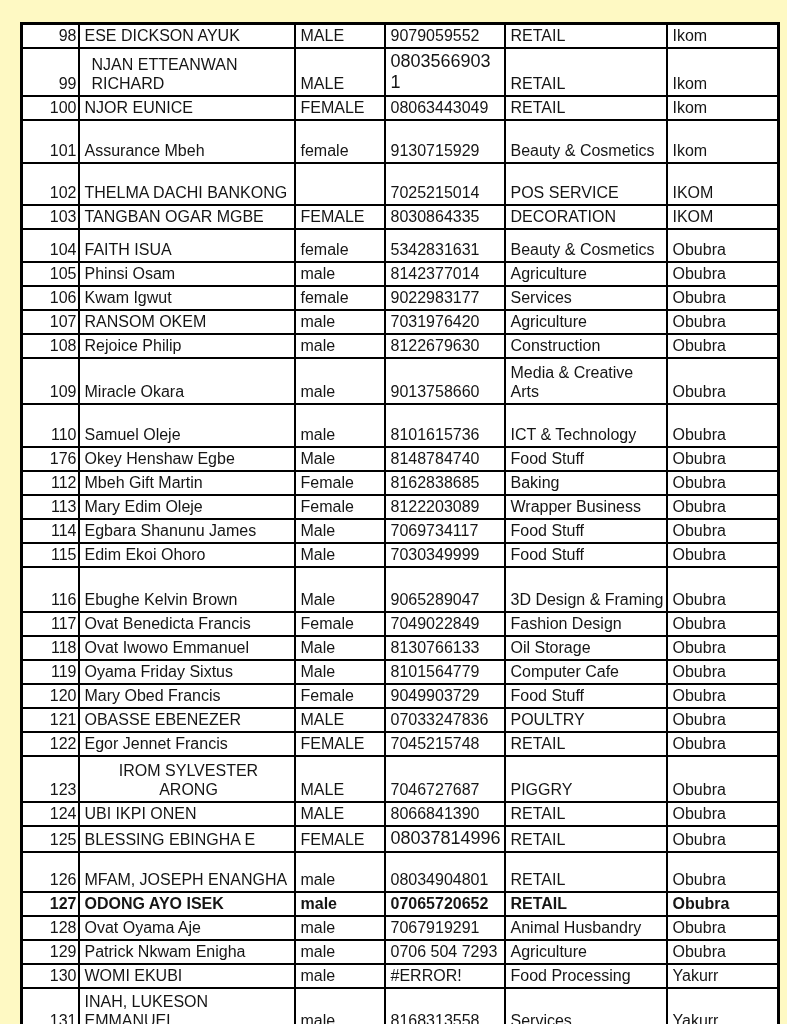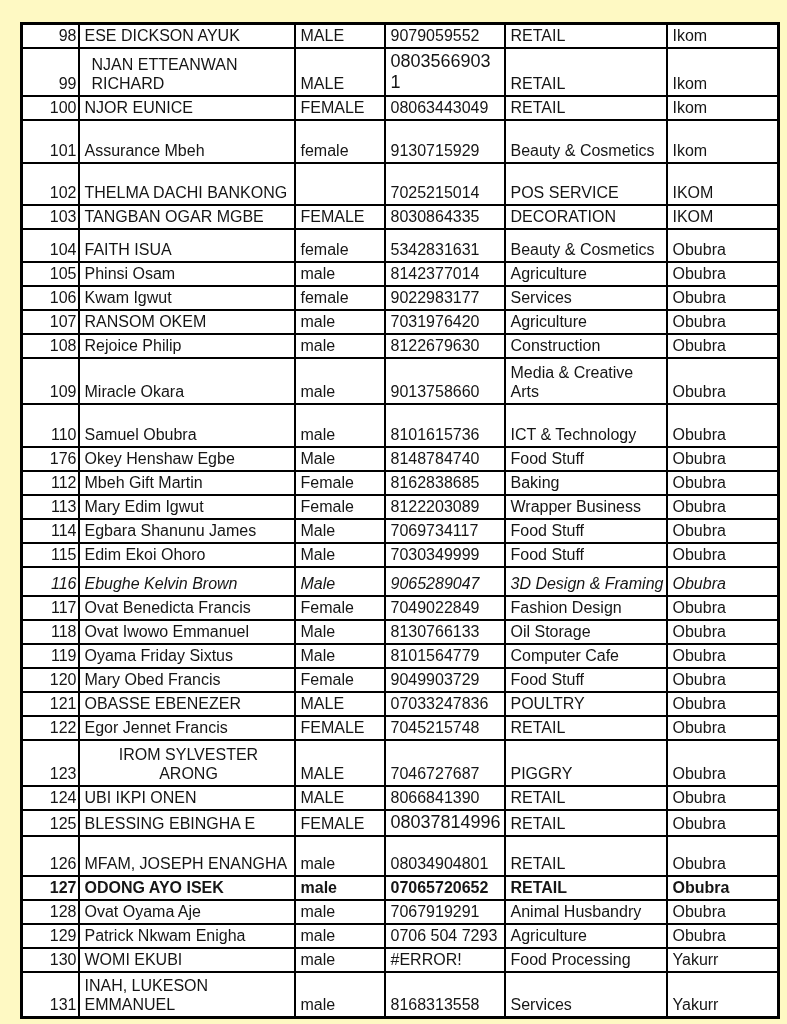--- a/index.html
+++ b/index.html
@@ -148,21 +148,21 @@
         <tr style="height: 46px;">
           <td class="col-sn">109</td>
           <td class="col-name">Miracle Okara</td>
           <td class="col-gender">male</td>
           <td class="col-phone">9013758660</td>
           <td class="col-business">Media &amp; Creative Arts</td>
           <td class="col-lga">Obubra</td>
         </tr>
         <tr style="height: 43px;">
           <td class="col-sn">110</td>
-          <td class="col-name">Samuel Obubra</td>
+          <td class="col-name">Samuel Oleje</td>
           <td class="col-gender">male</td>
           <td class="col-phone">8101615736</td>
           <td class="col-business">ICT &amp; Technology</td>
           <td class="col-lga">Obubra</td>
         </tr>
         <tr style="height: 22px;">
           <td class="col-sn">176</td>
           <td class="col-name">Okey Henshaw Egbe</td>
           <td class="col-gender">Male</td>
           <td class="col-phone">8148784740</td>
@@ -172,21 +172,21 @@
         <tr style="height: 22px;">
           <td class="col-sn">112</td>
           <td class="col-name">Mbeh Gift Martin</td>
           <td class="col-gender">Female</td>
           <td class="col-phone">8162838685</td>
           <td class="col-business">Baking</td>
           <td class="col-lga">Obubra</td>
         </tr>
         <tr style="height: 23px;">
           <td class="col-sn">113</td>
-          <td class="col-name">Mary Edim Igwut</td>
+          <td class="col-name">Mary Edim Oleje</td>
           <td class="col-gender">Female</td>
           <td class="col-phone">8122203089</td>
           <td class="col-business">Wrapper Business</td>
           <td class="col-lga">Obubra</td>
         </tr>
         <tr style="height: 24px;">
           <td class="col-sn">114</td>
           <td class="col-name">Egbara Shanunu James</td>
           <td class="col-gender">Male</td>
           <td class="col-phone">7069734117</td>
@@ -194,21 +194,21 @@
           <td class="col-lga">Obubra</td>
         </tr>
         <tr style="height: 22px;">
           <td class="col-sn">115</td>
           <td class="col-name">Edim Ekoi Ohoro</td>
           <td class="col-gender">Male</td>
           <td class="col-phone">7030349999</td>
           <td class="col-business">Food Stuff</td>
           <td class="col-lga">Obubra</td>
         </tr>
-        <tr style="height: 29px; font-style: italic;">
+        <tr style="height: 45px;">
           <td class="col-sn">116</td>
           <td class="col-name">Ebughe Kelvin Brown</td>
           <td class="col-gender">Male</td>
           <td class="col-phone">9065289047</td>
           <td class="col-business">3D Design &amp; Framing</td>
           <td class="col-lga">Obubra</td>
         </tr>
         <tr style="height: 22px;">
           <td class="col-sn">117</td>
           <td class="col-name">Ovat Benedicta Francis</td>

